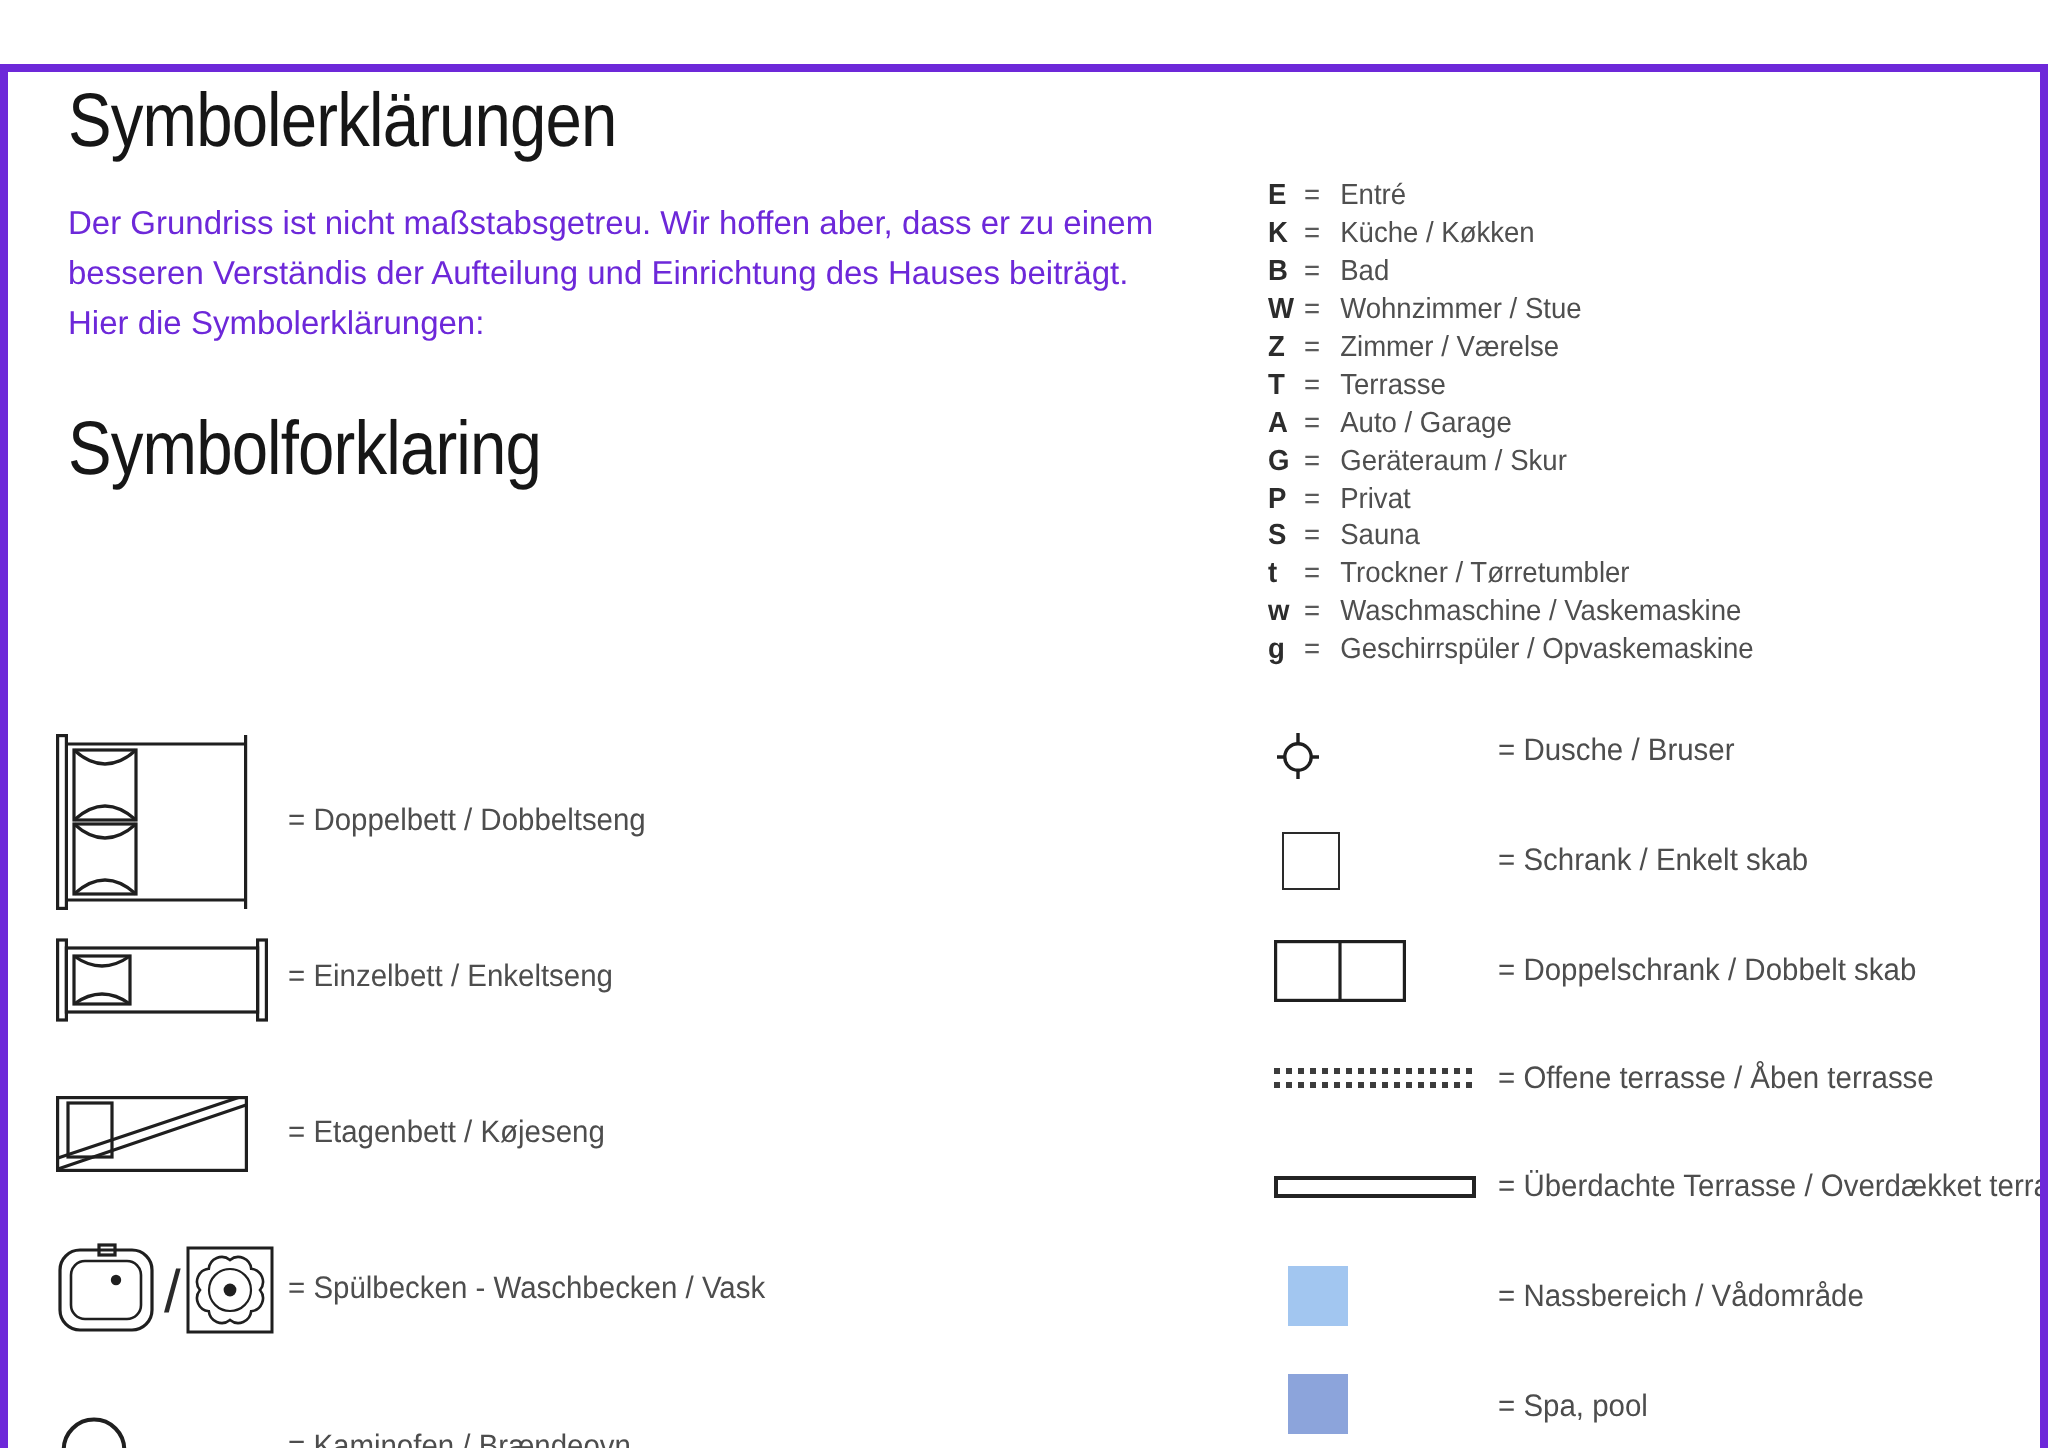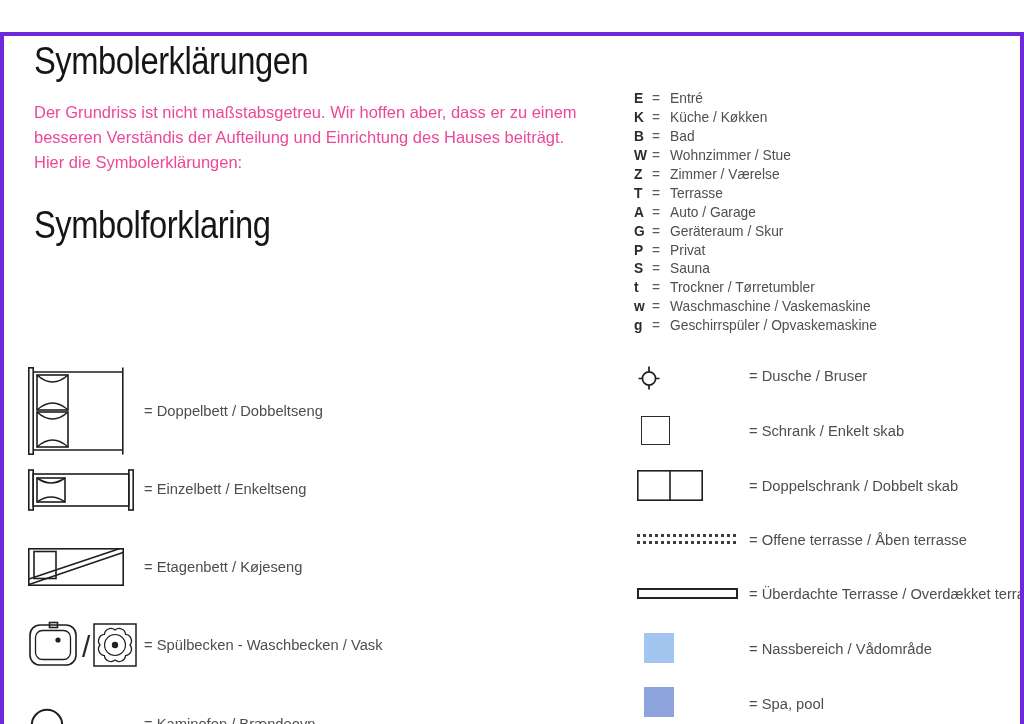--- a/index.html
+++ b/index.html
@@ -7,21 +7,21 @@
     position:relative;width:1024px;height:700px;background:#ffffff;
     font-family:"Liberation Sans",sans-serif;overflow:hidden;
     border:4px solid #6d28d9;box-sizing:border-box;margin-top:32px;
   }
   .heading{
     position:absolute;left:30px;font-size:38px;color:#161616;font-weight:normal;
     letter-spacing:-.5px;transform:scaleX(.86);transform-origin:left top;margin:0;
     white-space:nowrap;
   }
   .intro{
-    position:absolute;left:30px;font-size:16.5px;line-height:25px;color:#ec4899;
+    position:absolute;left:30px;font-size:16.5px;line-height:25px;color:#6d28d9;
     white-space:pre-line;margin:0;width:620px;
   }
   
   #codes{position:absolute;left:630px;top:53px;}
   .code-row{display:flex;height:18.9px;align-items:center;font-size:14.5px;
     transform:scaleX(.95);transform-origin:left top;}
   .code-letter{width:19px;font-weight:bold;color:#2c2c2c;}
   .code-eq{width:19px;color:#5a5a5a;}
   .code-name{color:#4f4f4f;white-space:nowrap;}
   

